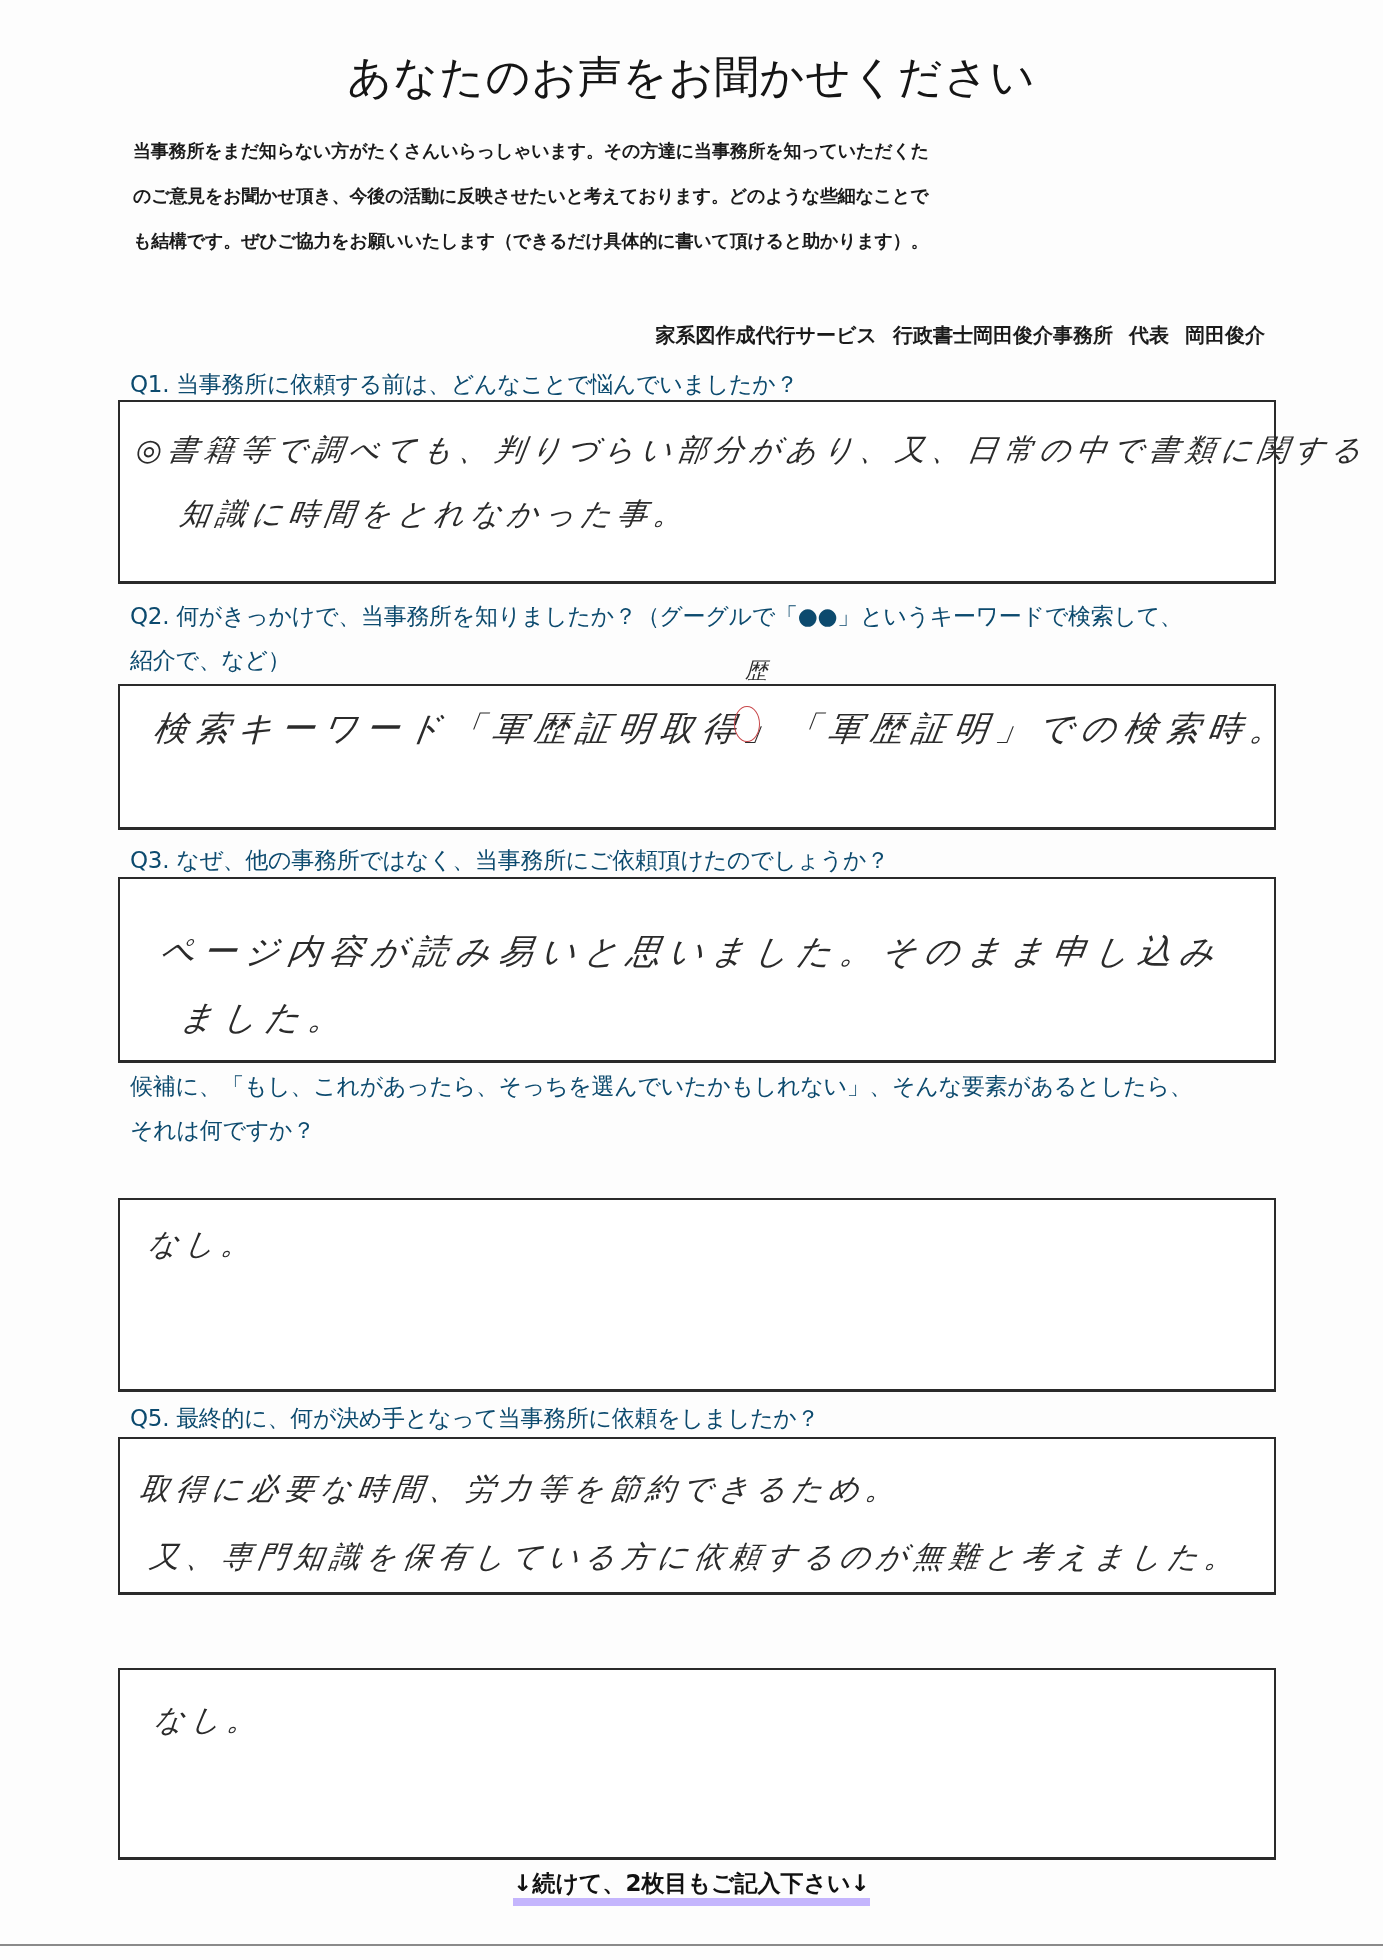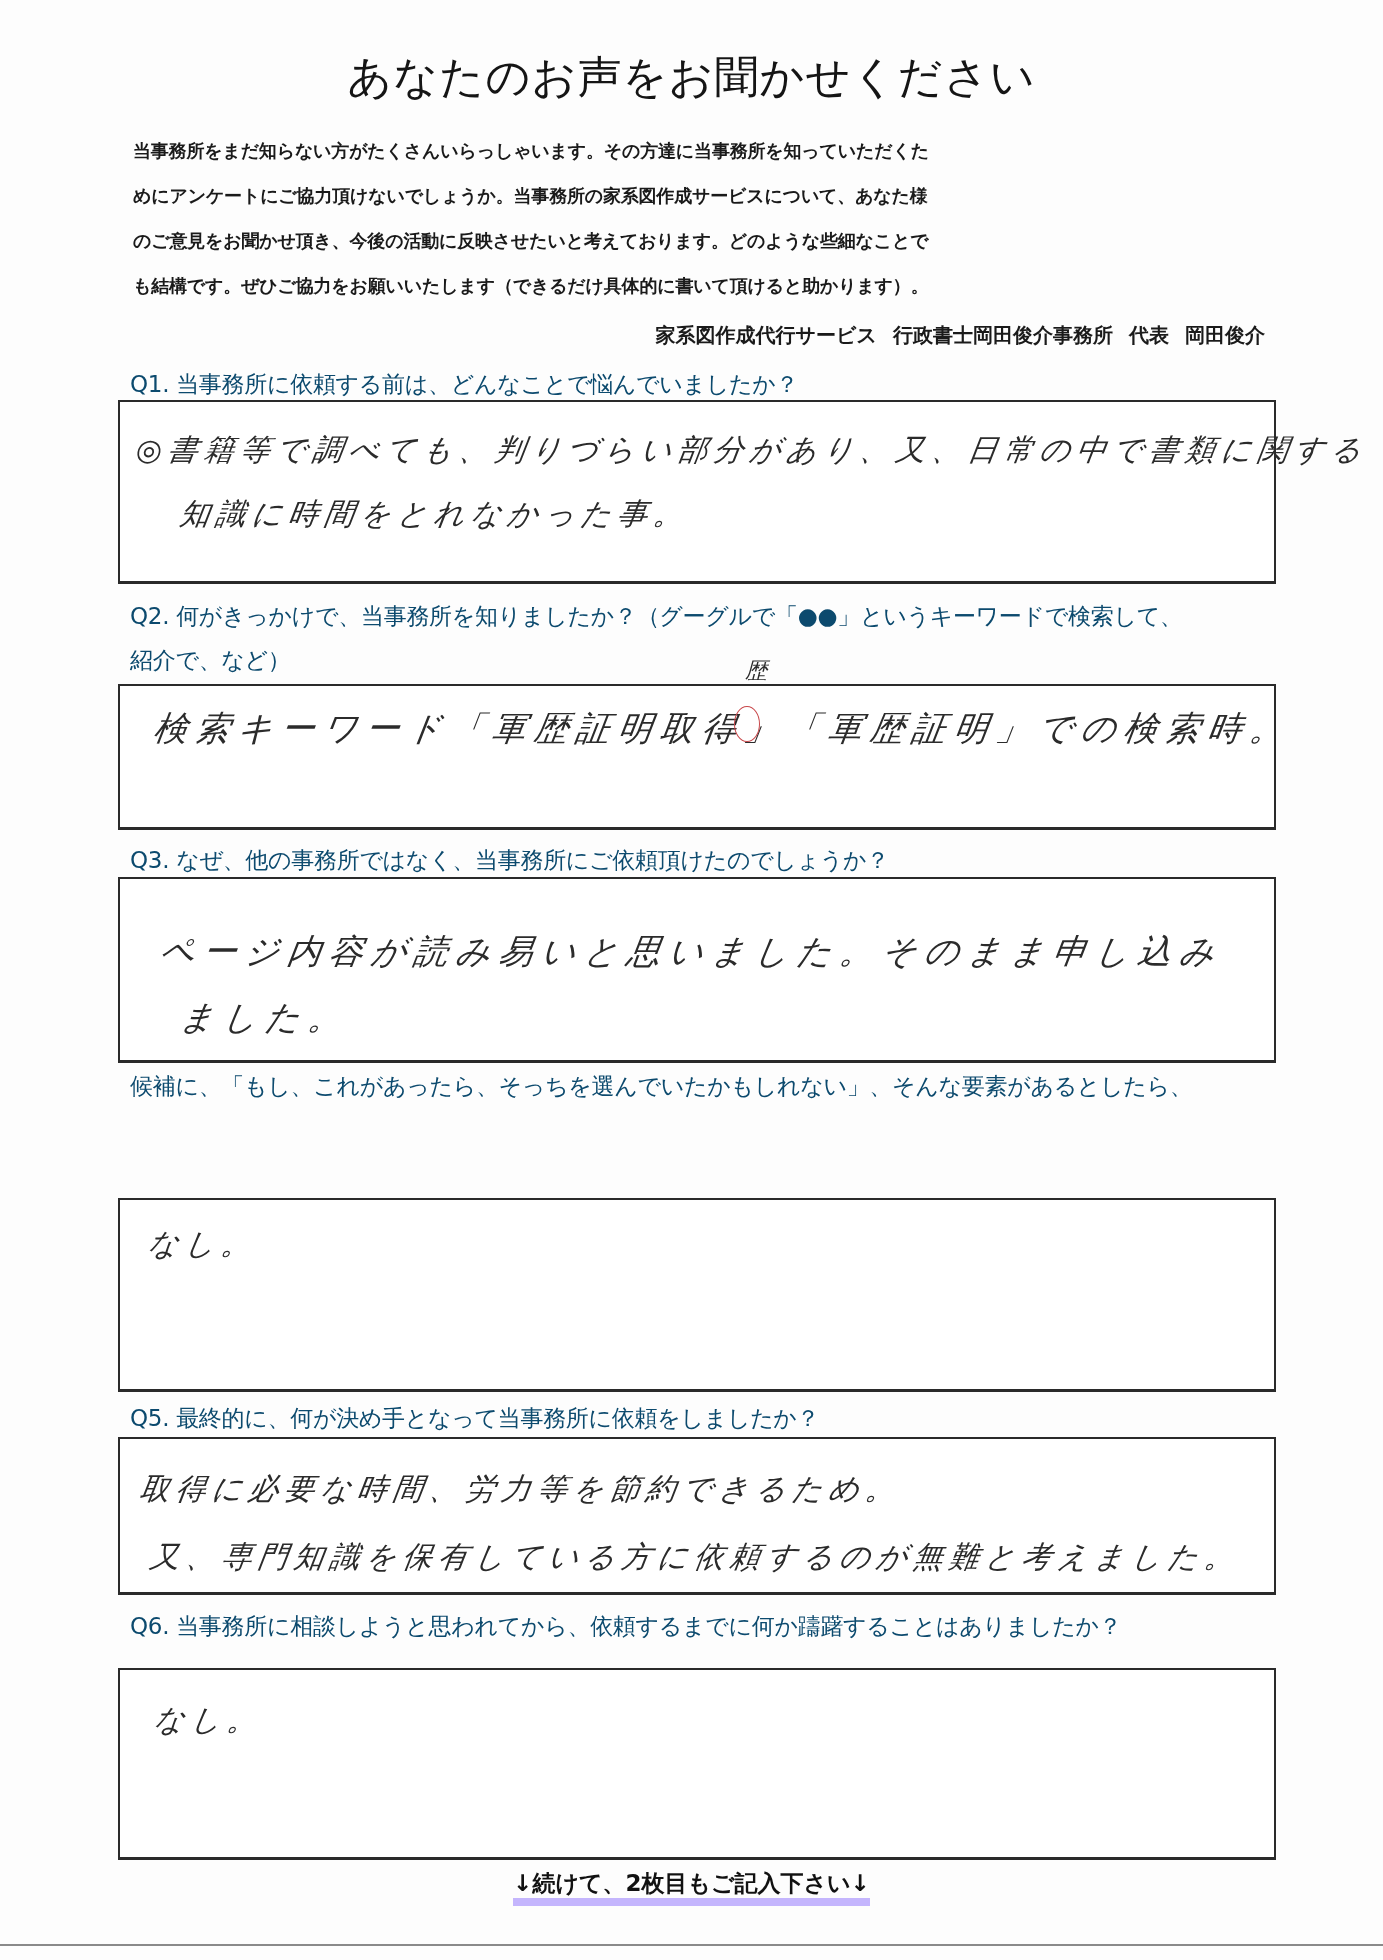--- a/index.html
+++ b/index.html
@@ -119,21 +119,20 @@
   </style>
 </head>
 <body>
 
 <div class="page">
 
   <div class="title">あなたのお声をお聞かせください</div>
 
   <div class="intro">
     <p>当事務所をまだ知らない方がたくさんいらっしゃいます。その方達に当事務所を知っていただくた</p>
-    <p>めにアンケートにご協力頂けないでしょうか。当事務所の家系図作成サービスについて、あなた様</p>
     <p>のご意見をお聞かせ頂き、今後の活動に反映させたいと考えております。どのような些細なことで</p>
     <p>も結構です。ぜひご協力をお願いいたします（できるだけ具体的に書いて頂けると助かります）。</p>
   </div>
 
   <div class="signature">
     <span>家系図作成代行サービス</span><span>行政書士岡田俊介事務所</span><span>代表</span><span style="">岡田俊介</span>
   </div>
 
   <div class="q-label" style="top:362px">
     <p>Q1. 当事務所に依頼する前は、どんなことで悩んでいましたか？</p>
@@ -156,36 +155,34 @@
   <div class="q-label" style="top:838px">
     <p>Q3. なぜ、他の事務所ではなく、当事務所にご依頼頂けたのでしょうか？</p>
   </div>
   <div class="answer-box" style="top:877px; height:186px;">
     <div class="hand" style="left:40px; top:50px;">ページ内容が読み易いと思いました。そのまま申し込み</div>
     <div class="hand" style="left:60px; top:116px;">ました。</div>
   </div>
 
   <div class="q-label" style="top:1064px">
     <p>候補に、「もし、これがあったら、そっちを選んでいたかもしれない」、そんな要素があるとしたら、</p>
+    <p>それは何ですか？</p>
   </div>
   <div class="answer-box" style="top:1198px; height:194px;">
     <div class="hand small" style="left:28px; top:24px;">なし。</div>
   </div>
 
   <div class="q-label" style="top:1396px">
     <p>Q5. 最終的に、何が決め手となって当事務所に依頼をしましたか？</p>
   </div>
   <div class="answer-box" style="top:1437px; height:158px;">
     <div class="hand small" style="left:20px; top:30px;">取得に必要な時間、労力等を節約できるため。</div>
     <div class="hand small" style="left:30px; top:98px;">又、専門知識を保有している方に依頼するのが無難と考えました。</div>
   </div>
 
-  <div class="q-label" style="top:1604px">
-    <p>Q6. 当事務所に相談しようと思われてから、依頼するまでに何か躊躇することはありましたか？</p>
-  </div>
   <div class="answer-box" style="top:1668px; height:192px;">
     <div class="hand small" style="left:34px; top:30px;">なし。</div>
   </div>
 
   <div class="footer-note">
     <span>↓続けて、2枚目もご記入下さい↓</span>
   </div>
 
   <div class="bottom-rule"></div>
 </div>

